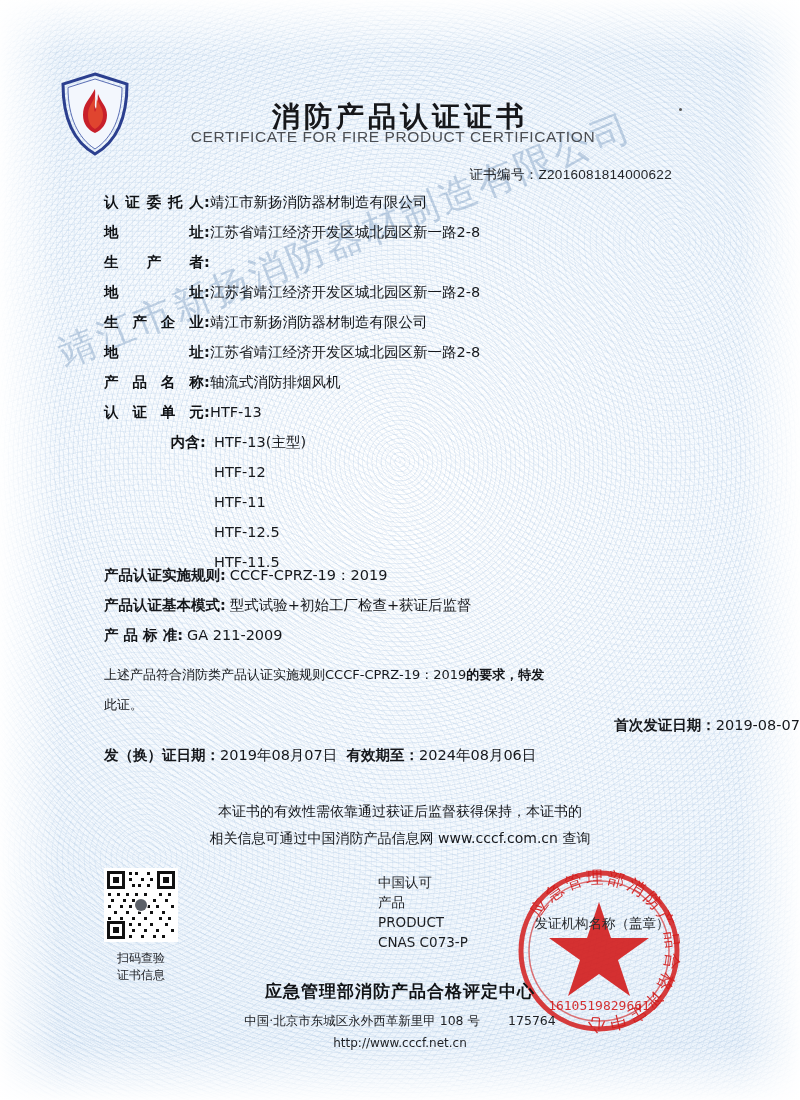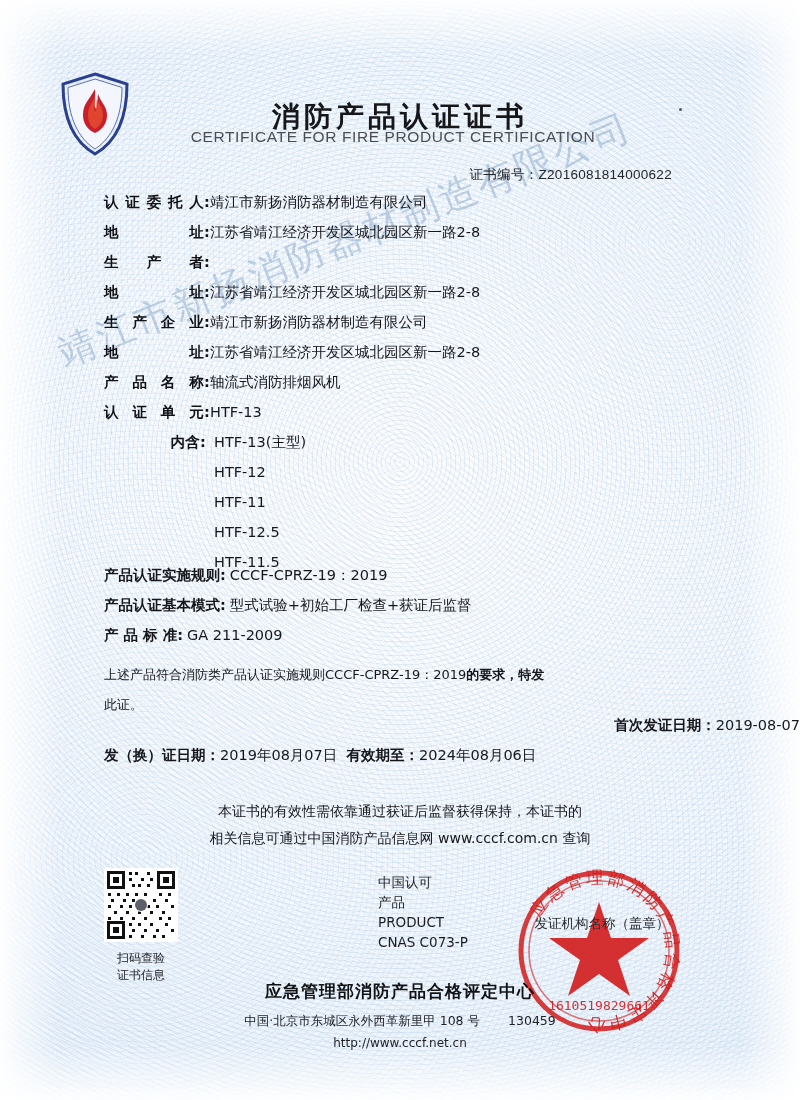--- a/index.html
+++ b/index.html
@@ -568,18 +568,18 @@
           <textPath href="#sealArc" startOffset="8%">应急管理部消防产品合格评定中心</textPath>
         </text>
         <path d="M93 44 L105 80 L143 80 L112 102 L124 138 L93 116 L62 138 L74 102 L43 80 L81 80 Z" fill="#d21b1b" opacity=".9"></path>
         <text x="93" y="152" text-anchor="middle" font-family="DejaVu Sans Mono, monospace" font-size="13" fill="#d21b1b" opacity=".9">1610519829661</text>
       </svg>
     </div>
     <div class="seal-label">发证机构名称（盖章）</div>
 
     <div class="org">应急管理部消防产品合格评定中心</div>
     <div class="addr">
-      <span>中国·北京市东城区永外西革新里甲 108 号</span><span class="zip">130459</span>
+      <span>中国·北京市东城区永外西革新里甲 108 号</span><span class="zip">175764</span>
     </div>
     <div class="web">http://www.cccf.net.cn</div>
 
   </div>
 </div>
 
 </body></html>

